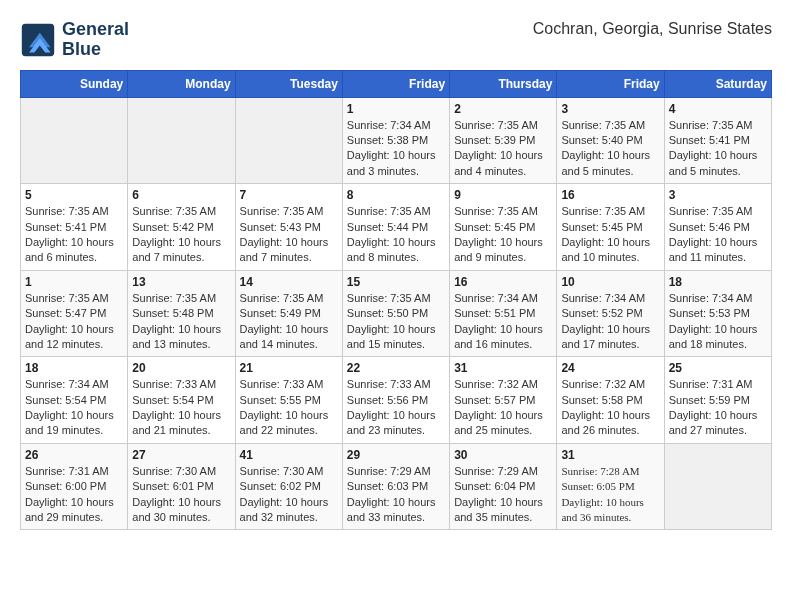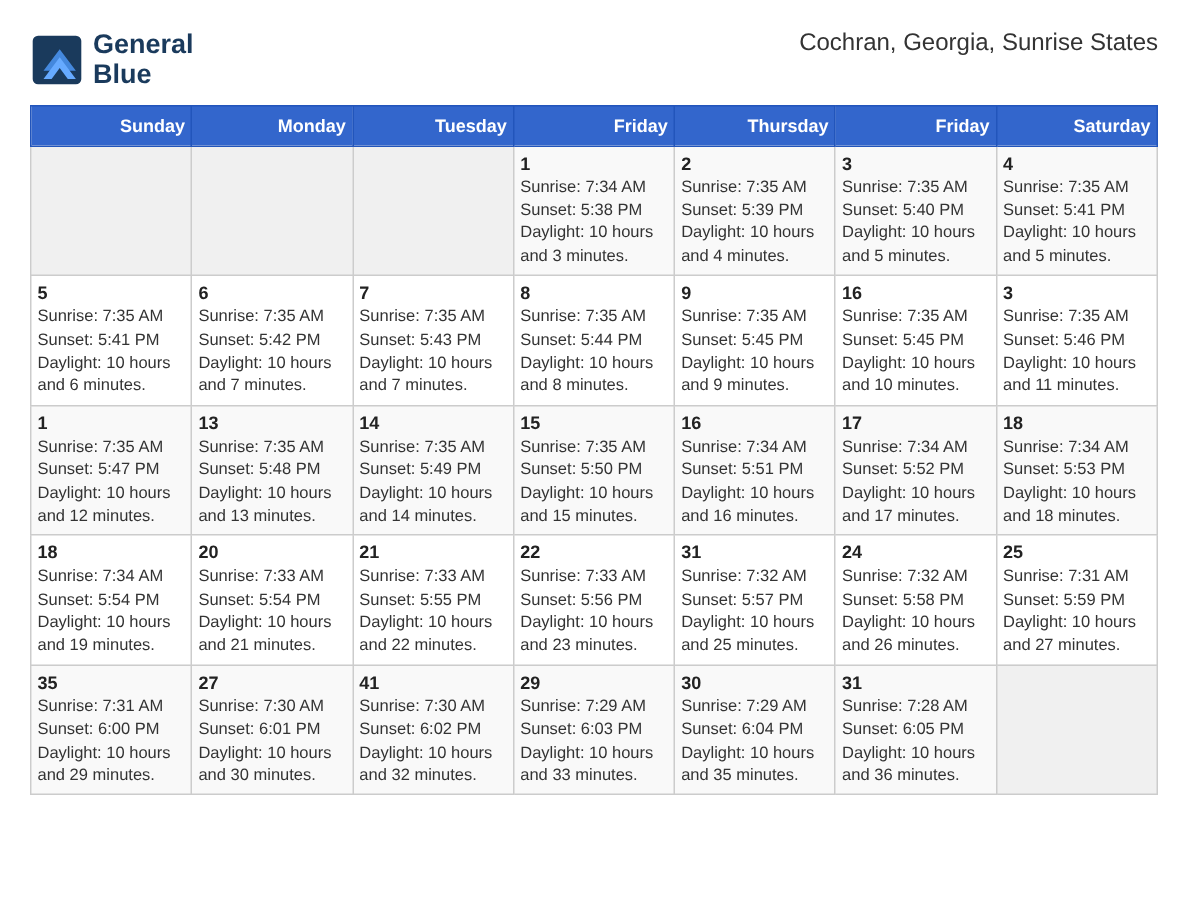--- a/index.html
+++ b/index.html
@@ -232,21 +232,21 @@
 and 15 minutes.</div>
         </td>
         <td>
           <div class="day-num">16</div>
           <div class="day-info" style="white-space: pre-line;">Sunrise: 7:34 AM
 Sunset: 5:51 PM
 Daylight: 10 hours
 and 16 minutes.</div>
         </td>
         <td>
-          <div class="day-num">17</div>
+          <div class="day-num">10</div>
           <div class="day-info" style="white-space: pre-line;">Sunrise: 7:34 AM
 Sunset: 5:52 PM
 Daylight: 10 hours
 and 17 minutes.</div>
         </td>
         <td>
           <div class="day-num">18</div>
           <div class="day-info" style="white-space: pre-line;">Sunrise: 7:34 AM
 Sunset: 5:53 PM
 Daylight: 10 hours
@@ -299,21 +299,21 @@
         <td>
           <div class="day-num">25</div>
           <div class="day-info" style="white-space: pre-line;">Sunrise: 7:31 AM
 Sunset: 5:59 PM
 Daylight: 10 hours
 and 27 minutes.</div>
         </td>
       </tr>
       <tr>
         <td>
-          <div class="day-num">35</div>
+          <div class="day-num">26</div>
           <div class="day-info" style="white-space: pre-line;">Sunrise: 7:31 AM
 Sunset: 6:00 PM
 Daylight: 10 hours
 and 29 minutes.</div>
         </td>
         <td>
           <div class="day-num">27</div>
           <div class="day-info" style="white-space: pre-line;">Sunrise: 7:30 AM
 Sunset: 6:01 PM
 Daylight: 10 hours
@@ -335,21 +335,21 @@
         </td>
         <td>
           <div class="day-num">30</div>
           <div class="day-info" style="white-space: pre-line;">Sunrise: 7:29 AM
 Sunset: 6:04 PM
 Daylight: 10 hours
 and 35 minutes.</div>
         </td>
         <td>
           <div class="day-num">31</div>
-          <div class="day-info" style="white-space: pre-line;">Sunrise: 7:28 AM
+          <div class="day-info" style="white-space: pre-line; font-family: Liberation Serif, serif;">Sunrise: 7:28 AM
 Sunset: 6:05 PM
 Daylight: 10 hours
 and 36 minutes.</div>
         </td>
         <td class="empty-cell"></td>
       </tr>
     </tbody>
 </table>
 
 </body></html>

